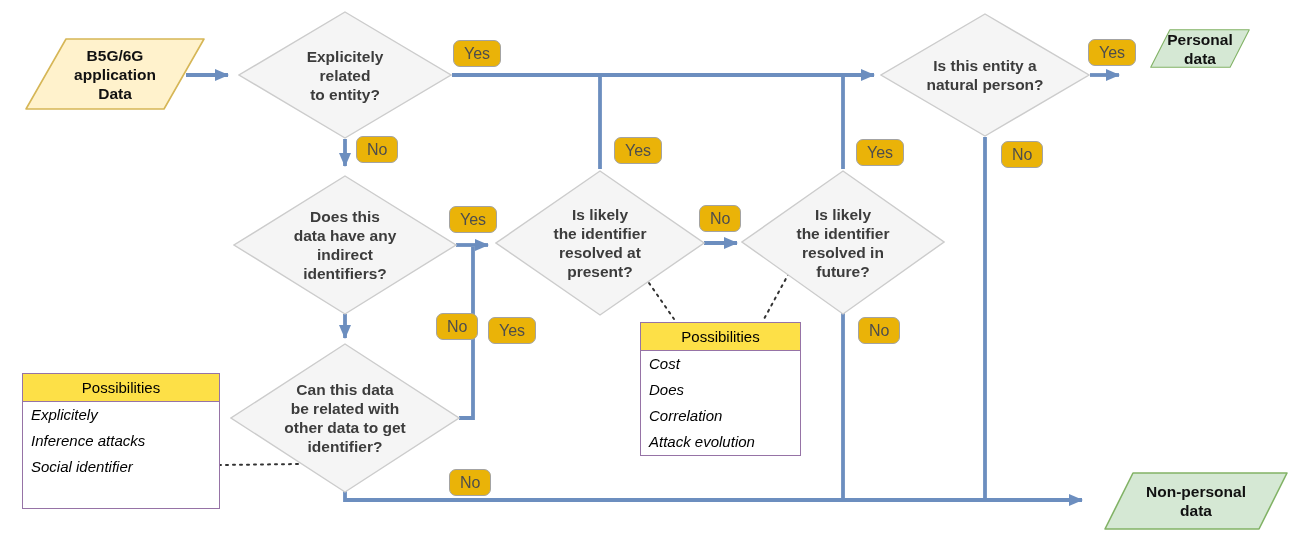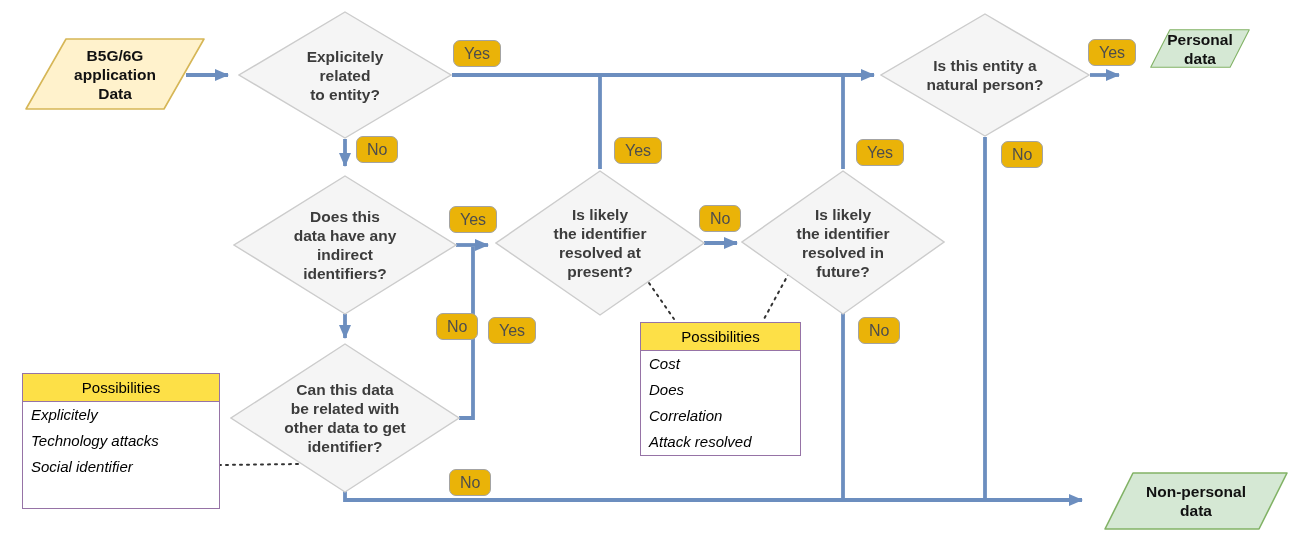--- a/index.html
+++ b/index.html
@@ -157,25 +157,25 @@
   <div class="edge-label" style="left:699px;top:205px;">No</div>
   <div class="edge-label" style="left:856px;top:139px;">Yes</div>
   <div class="edge-label" style="left:858px;top:317px;">No</div>
   <div class="edge-label" style="left:1088px;top:39px;">Yes</div>
   <div class="edge-label" style="left:1001px;top:141px;">No</div>
   <div class="edge-label" style="left:449px;top:469px;">No</div>
 
   <div class="poss-box" style="left:22px;top:373px;width:196px;height:134px;">
     <div class="poss-header">Possibilities</div>
     <div class="poss-item">Explicitely</div>
-    <div class="poss-item">Technology attacks</div>
+    <div class="poss-item">Inference attacks</div>
     <div class="poss-item">Social identifier</div>
   </div>
 
   <div class="poss-box" style="left:640px;top:322px;width:159px;height:132px;">
     <div class="poss-header">Possibilities</div>
     <div class="poss-item">Cost</div>
     <div class="poss-item">Does</div>
     <div class="poss-item">Correlation</div>
-    <div class="poss-item">Attack resolved</div>
+    <div class="poss-item">Attack evolution</div>
   </div>
 
 </div>
 
 </body></html>

